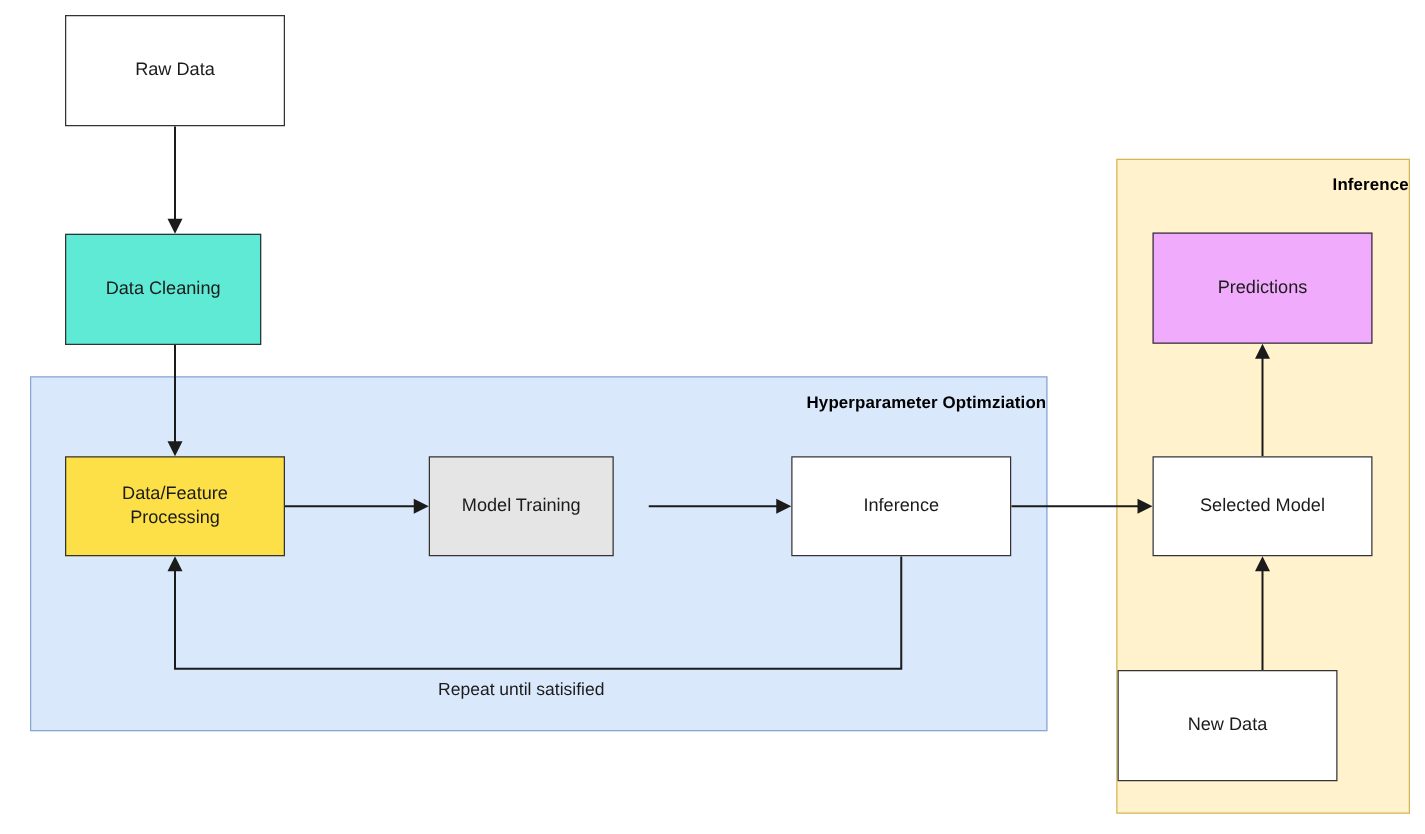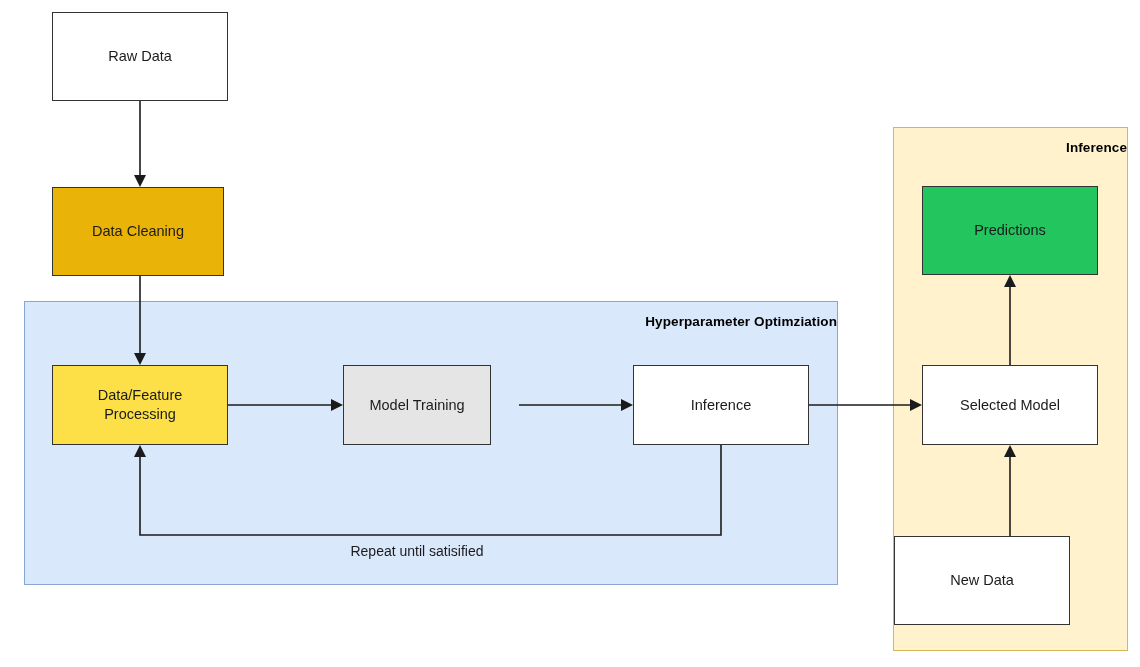--- a/index.html
+++ b/index.html
@@ -116,34 +116,34 @@
       <path class="edge-path" d="M 519 405 L 626 405" stroke="#1b1b1b"></path>
       <path class="edge-path" d="M 809 405 L 915 405" stroke="#1b1b1b"></path>
       <path class="edge-path" d="M 721 445 L 721 535 L 140 535 L 140 452" stroke="#1b1b1b"></path>
       <path class="edge-path" d="M 1010 365 L 1010 282" stroke="#1b1b1b"></path>
       <path class="edge-path" d="M 1010 536 L 1010 452" stroke="#1b1b1b"></path>
     </svg>
 
   <div class="node" id="node-raw-data" style="left: 52px; top: 12px; width: 176px; height: 89px; background: rgb(255, 255, 255); border-color: rgb(51, 51, 51);">
     <span class="node-label">Raw Data</span>
   </div>
-  <div class="node" id="node-data-cleaning" style="left: 52px; top: 187px; width: 172px; height: 89px; background: #eab308; border-color: rgb(51, 51, 51);">
+  <div class="node" id="node-data-cleaning" style="left: 52px; top: 187px; width: 157px; height: 89px; background: #5eead4; border-color: rgb(51, 51, 51);">
     <span class="node-label">Data Cleaning</span>
   </div>
   <div class="node" id="node-data-feature-processing" style="left: 52px; top: 365px; width: 176px; height: 80px; background: #fde047; border-color: rgb(51, 51, 51);">
     <span class="node-label">Data/Feature
 Processing</span>
   </div>
   <div class="node" id="node-model-training" style="left: 343px; top: 365px; width: 148px; height: 80px; background: #e5e5e5; border-color: rgb(51, 51, 51);">
     <span class="node-label">Model Training</span>
   </div>
   <div class="node" id="node-evaluation" style="left: 633px; top: 365px; width: 176px; height: 80px; background: rgb(255, 255, 255); border-color: rgb(51, 51, 51);">
     <span class="node-label">Inference</span>
   </div>
-  <div class="node" id="node-predictions" style="left: 922px; top: 186px; width: 176px; height: 89px; background: #22c55e; border-color: rgb(51, 51, 51);">
+  <div class="node" id="node-predictions" style="left: 922px; top: 186px; width: 176px; height: 89px; background: #f0abfc; border-color: rgb(51, 51, 51);">
     <span class="node-label">Predictions</span>
   </div>
   <div class="node" id="node-selected-model" style="left: 922px; top: 365px; width: 176px; height: 80px; background: rgb(255, 255, 255); border-color: rgb(51, 51, 51);">
     <span class="node-label">Selected Model</span>
   </div>
   <div class="node" id="node-new-data" style="left: 894px; top: 536px; width: 176px; height: 89px; background: rgb(255, 255, 255); border-color: rgb(51, 51, 51);">
     <span class="node-label">New Data</span>
   </div>
 
   <svg id="edge-layer-top" viewBox="0 0 1140 667" preserveAspectRatio="none">

